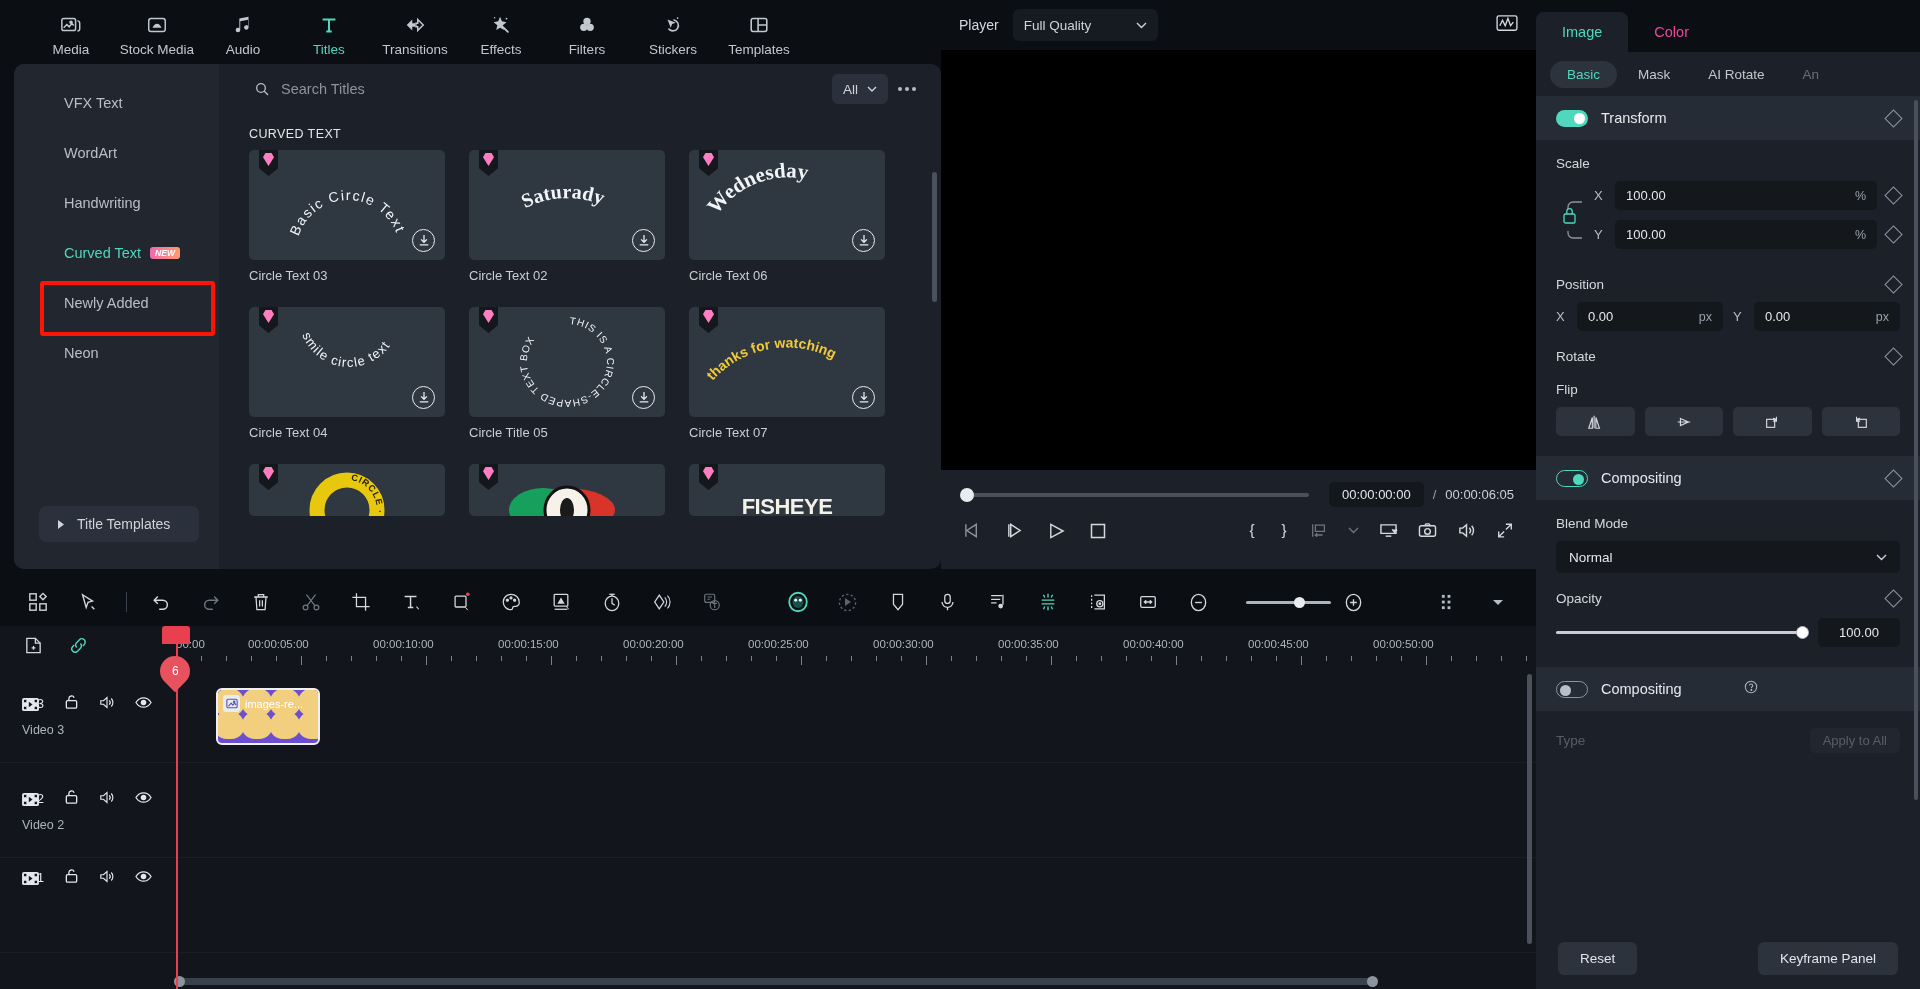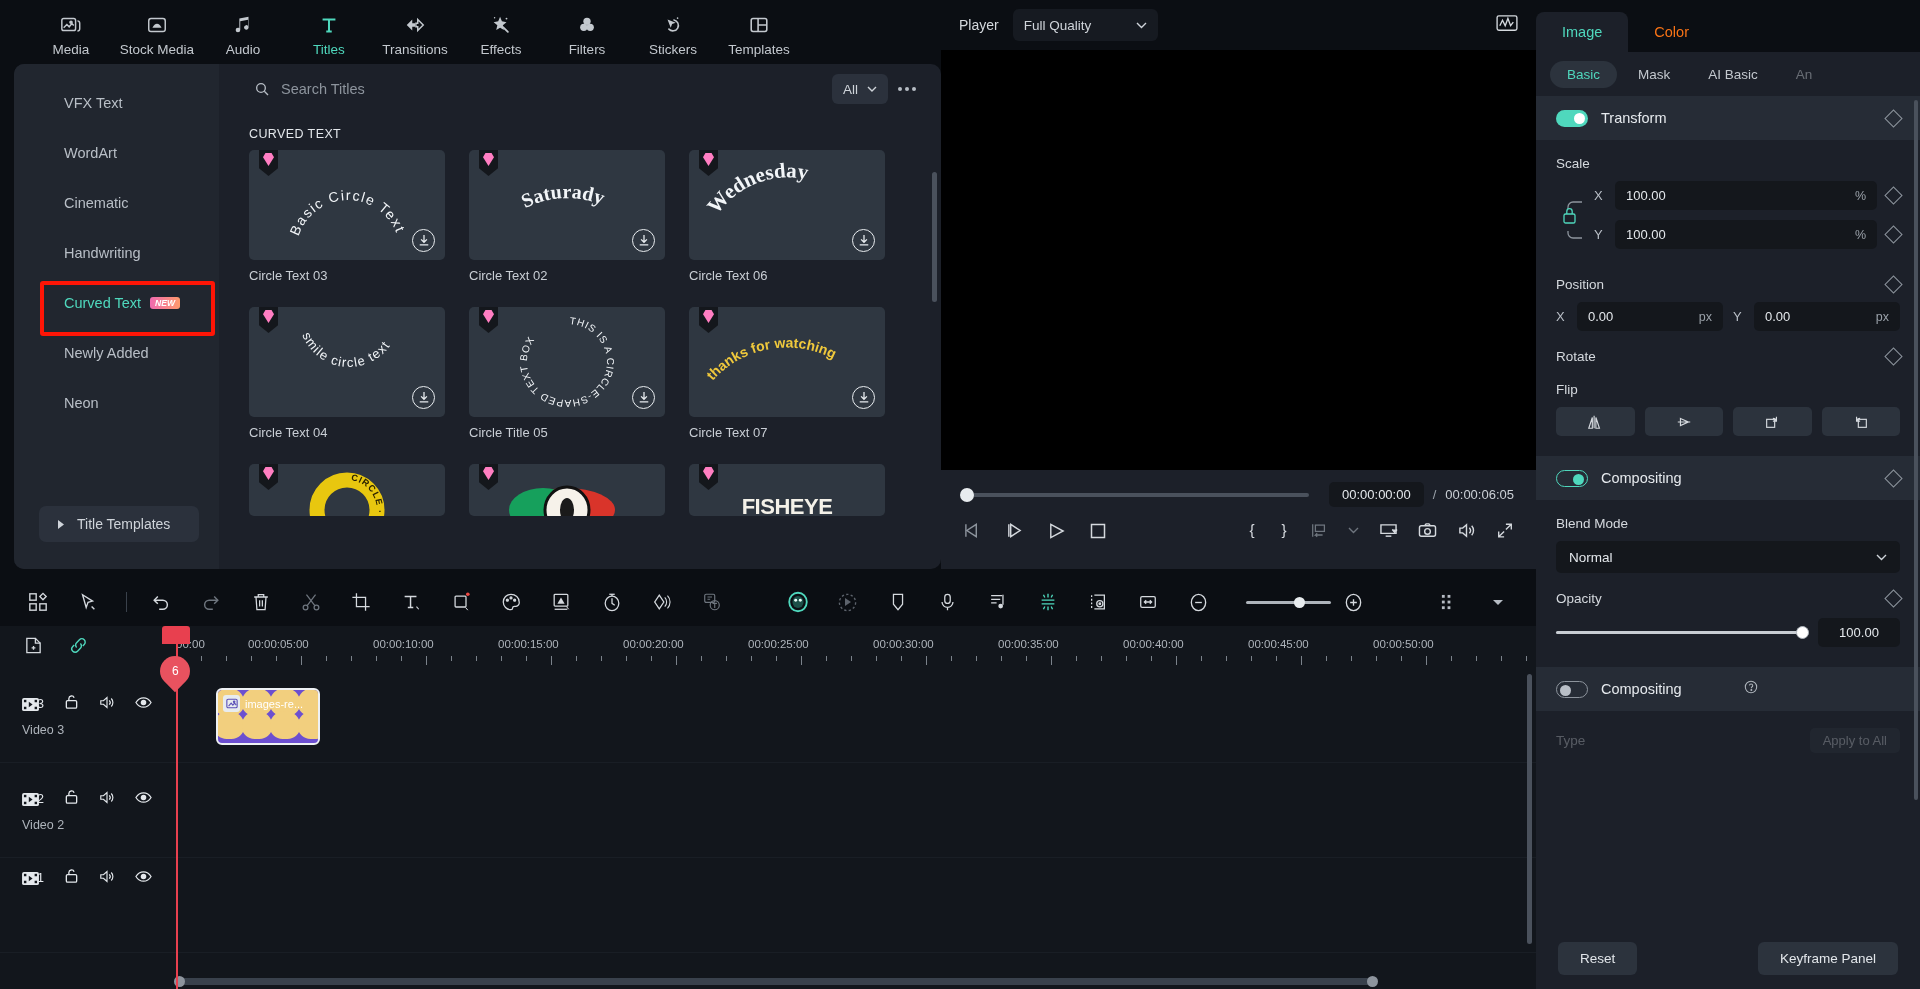--- a/index.html
+++ b/index.html
@@ -152,21 +152,21 @@
   .ctrl-right .ctrl { margin-left: 20px; margin-right: 0; }
 
   
   .rightpanel {
     position:absolute; left: 1536px; top: 0; width: 384px; height: 989px;
     background: #1c2029;
   }
   .rp-tabs { height: 52px; display:flex; align-items:flex-end; background:#0b0e13; }
   .rp-tab {
     height: 40px; padding: 0 26px; display:flex; align-items:center;
-    font-size: 14.5px; color:#f97316; cursor:pointer; border-radius: 8px 8px 0 0;
+    font-size: 14.5px; color:#ec4899; cursor:pointer; border-radius: 8px 8px 0 0;
   }
   .rp-tab.active { background:#1c2029; color:#4fd8bd; }
   .rp-subtabs {
     height: 44px; display:flex; align-items:center; padding-left: 14px; gap: 4px;
     overflow:hidden; position:relative;
   }
   .rp-subtab {
     padding: 6px 17px; font-size: 13.5px; color:#c3c8ce; border-radius: 14px; cursor:pointer;
   }
   .rp-subtab.active { background:#2c333d; color:#4fd8bd; }
@@ -429,23 +429,20 @@
   </div>
 
   <div class="leftpanel">
 
     <div class="cat-list">
       <div class="cat-item">
         <span>VFX Text</span>
       </div>
       <div class="cat-item">
         <span>WordArt</span>
-      </div>
-      <div class="cat-item">
-        <span>Cinematic</span>
       </div>
       <div class="cat-item">
         <span>Handwriting</span>
       </div>
       <div class="cat-item active">
         <span>Curved Text</span>
         <span class="badge-new">NEW</span>
       </div>
       <div class="cat-item">
         <span>Newly Added</span>
@@ -761,21 +758,21 @@
       <div class="rp-tab active">
           <span>Image</span>
         </div>
       <div class="rp-tab">
           <span>Color</span>
         </div>
     </div>
     <div class="rp-subtabs">
       <div class="rp-subtab active"><span>Basic</span></div>
       <div class="rp-subtab"><span>Mask</span></div>
-      <div class="rp-subtab"><span>AI Basic</span></div>
+      <div class="rp-subtab"><span>AI Rotate</span></div>
       <div class="rp-subtab" style="opacity:.45"><span>An</span></div>
     </div>
 
     <div class="rp-scroll">
 
       <div class="sec-head">
         <div class="toggle">
             <i></i>
           </div>
         <div class="ttl">Transform</div>

